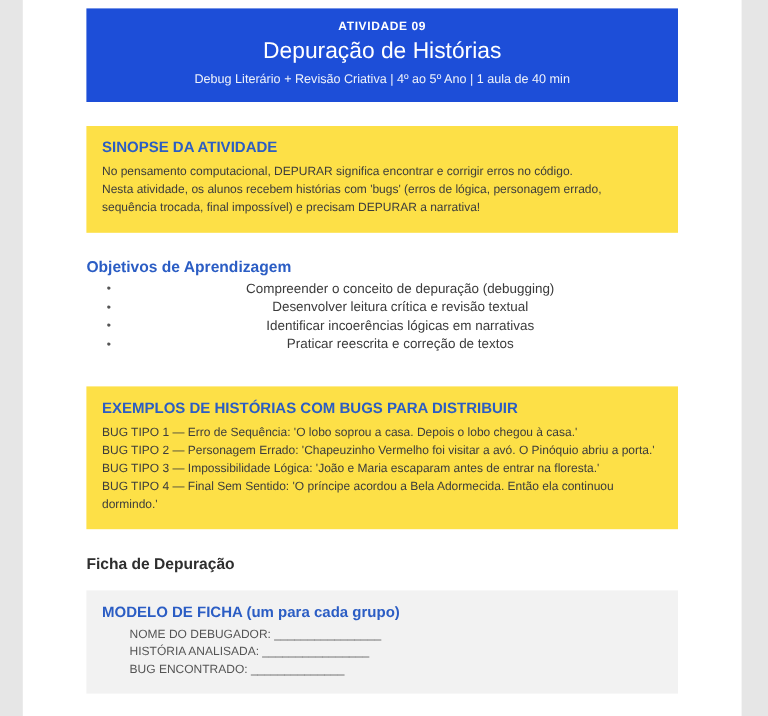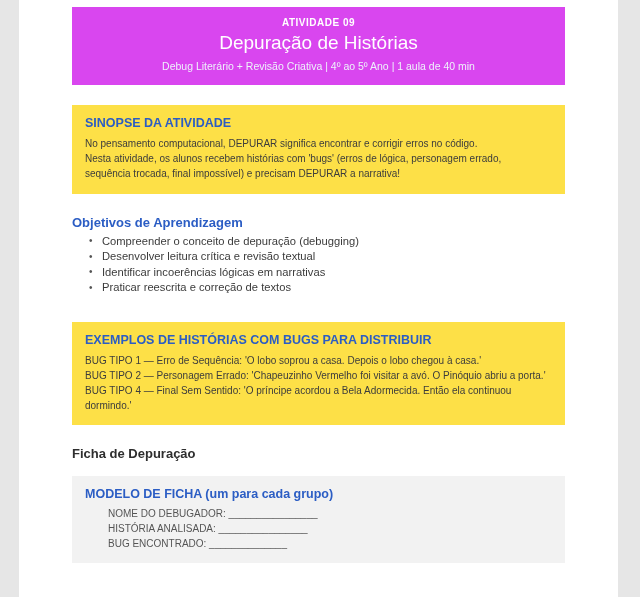--- a/index.html
+++ b/index.html
@@ -24,21 +24,21 @@
   }
   .content {
     position: absolute;
     left: 53px;
     top: 0;
     width: 493px;
   }
 
   
   .banner {
-    background: #d946ef;
+    background: #1d4ed8;
     color: #ffffff;
     text-align: center;
     padding: 9px 10px 11px 10px;
     margin-top: 7px;
     box-sizing: border-box;
   }
   .banner-eyebrow {
     font-size: 10px;
     font-weight: bold;
     letter-spacing: 0.5px;
@@ -93,20 +93,21 @@
     line-height: 17px;
   }
   .heading-blue { color: #2b5dc4; }
   .heading-dark { color: #2e2e2e; }
 
   
   .bullets {
     margin: 3px 0 0 0;
     padding: 0;
     list-style: none;
+    text-align: center;
   }
   .bullets li {
     position: relative;
     font-size: 11.2px;
     color: #3b3b3b;
     line-height: 15.5px;
     padding-left: 30px;
   }
   .bullets li::before {
     content: "\2022";
@@ -153,20 +154,21 @@
       <li>Praticar reescrita e correção de textos</li>
     </ul>
 
     <div class="gap-18"></div>
 
     <div class="gap-8"></div>
     <div class="box box-blue">
       <div class="box-title">EXEMPLOS DE HISTÓRIAS COM BUGS PARA DISTRIBUIR</div>
       <div class="box-line">BUG TIPO 1 — Erro de Sequência: 'O lobo soprou a casa. Depois o lobo chegou à casa.'</div>
       <div class="box-line">BUG TIPO 2 — Personagem Errado: 'Chapeuzinho Vermelho foi visitar a avó. O Pinóquio abriu a porta.'</div>
+      <div class="box-line">BUG TIPO 3 — Impossibilidade Lógica: 'João e Maria escaparam antes de entrar na floresta.'</div>
       <div class="box-line">BUG TIPO 4 — Final Sem Sentido: 'O príncipe acordou a Bela Adormecida. Então ela continuou dormindo.'</div>
     </div>
 
     <div class="gap-20"></div>
 
     <div class="section-heading heading-dark">Ficha de Depuração</div>
     <div class="gap-14"></div>
     <div class="box box-grey">
       <div class="box-title">MODELO DE FICHA (um para cada grupo)</div>
       <div class="box-line">NOME DO DEBUGADOR: ________________</div>

